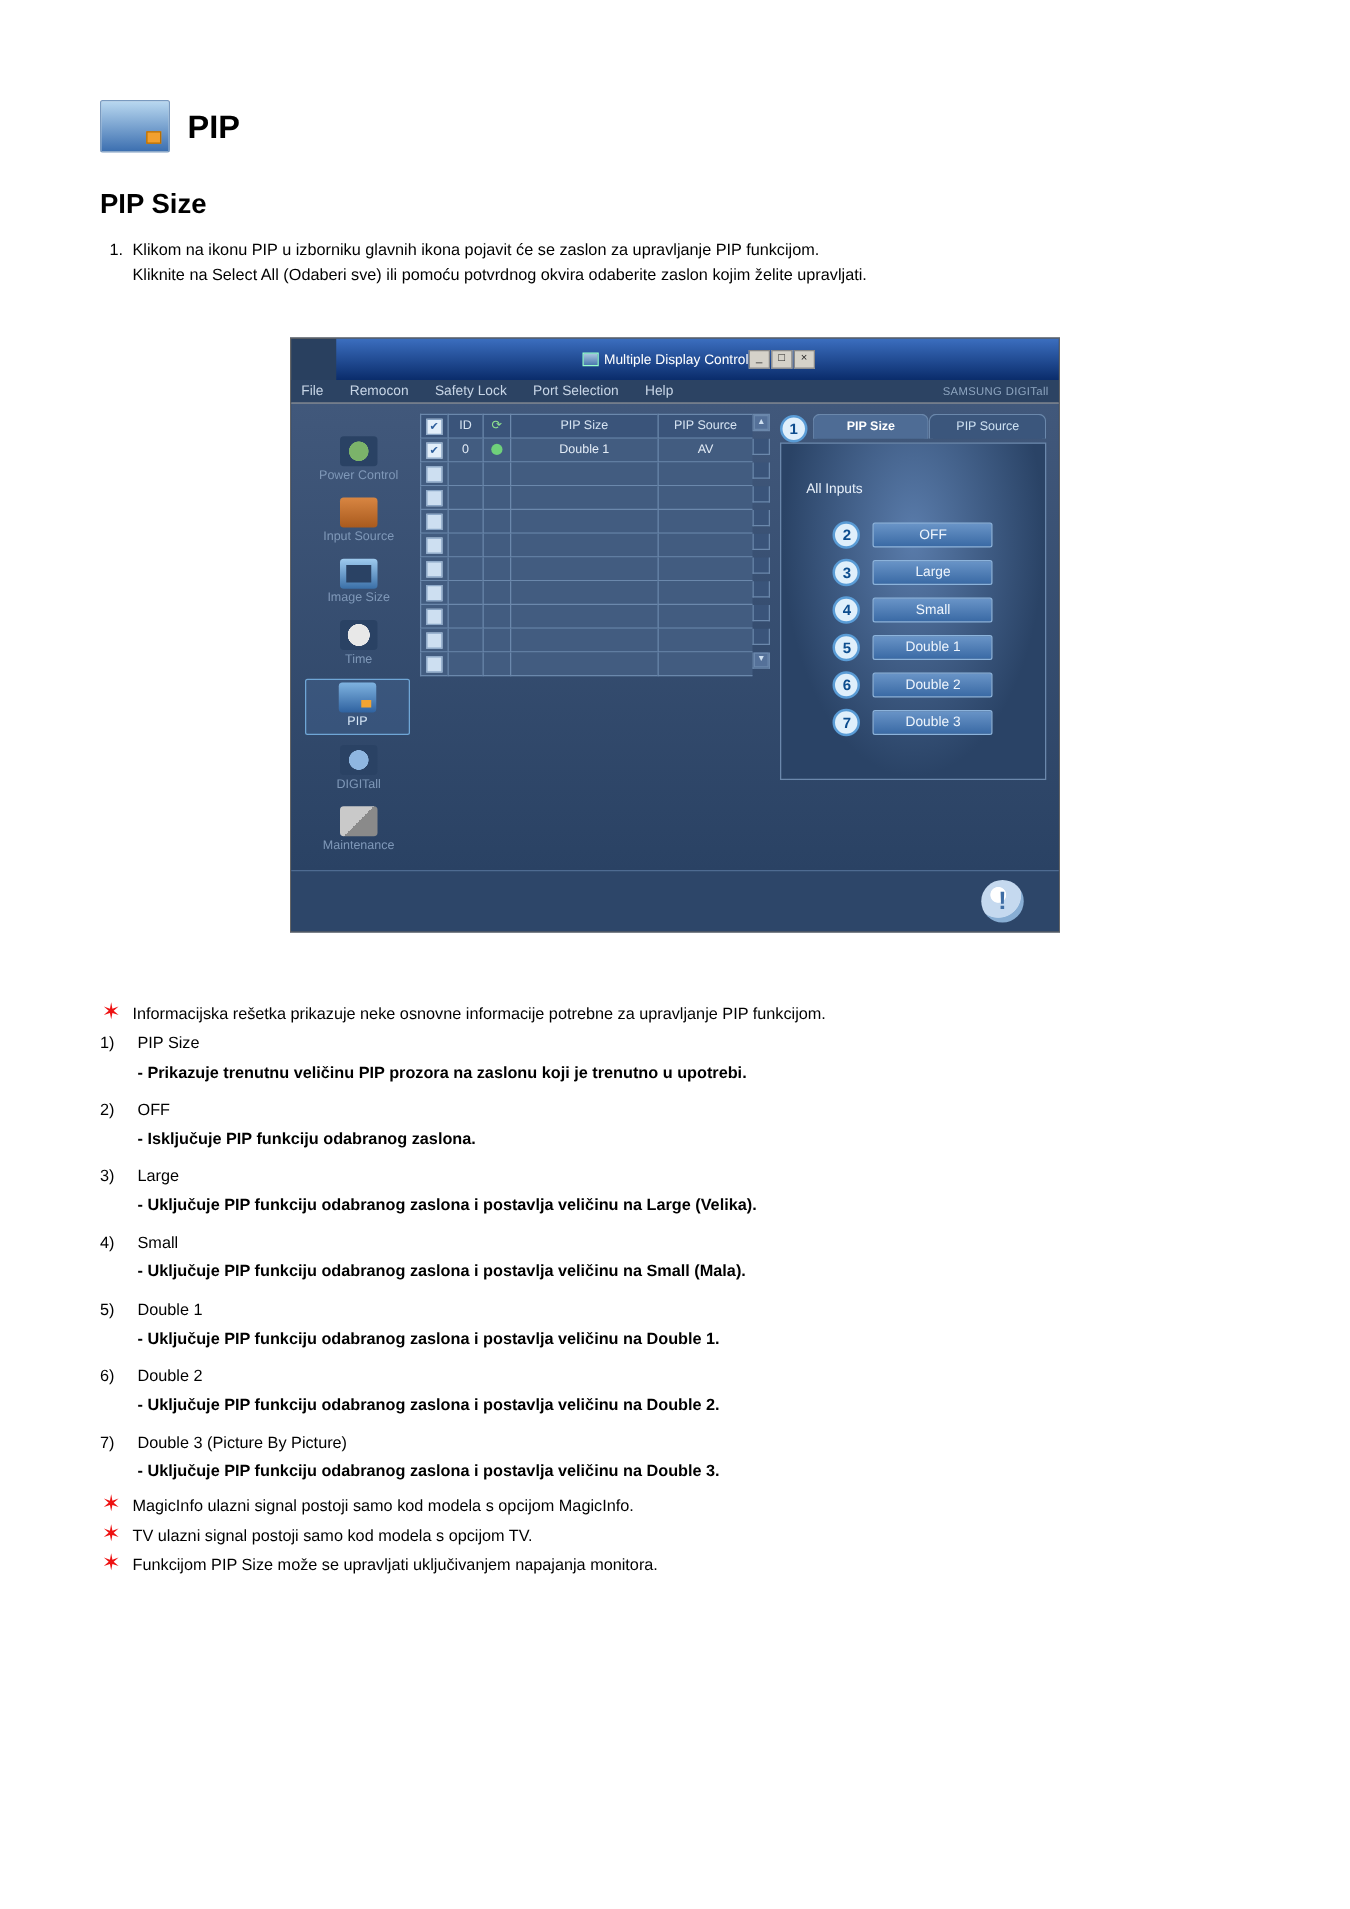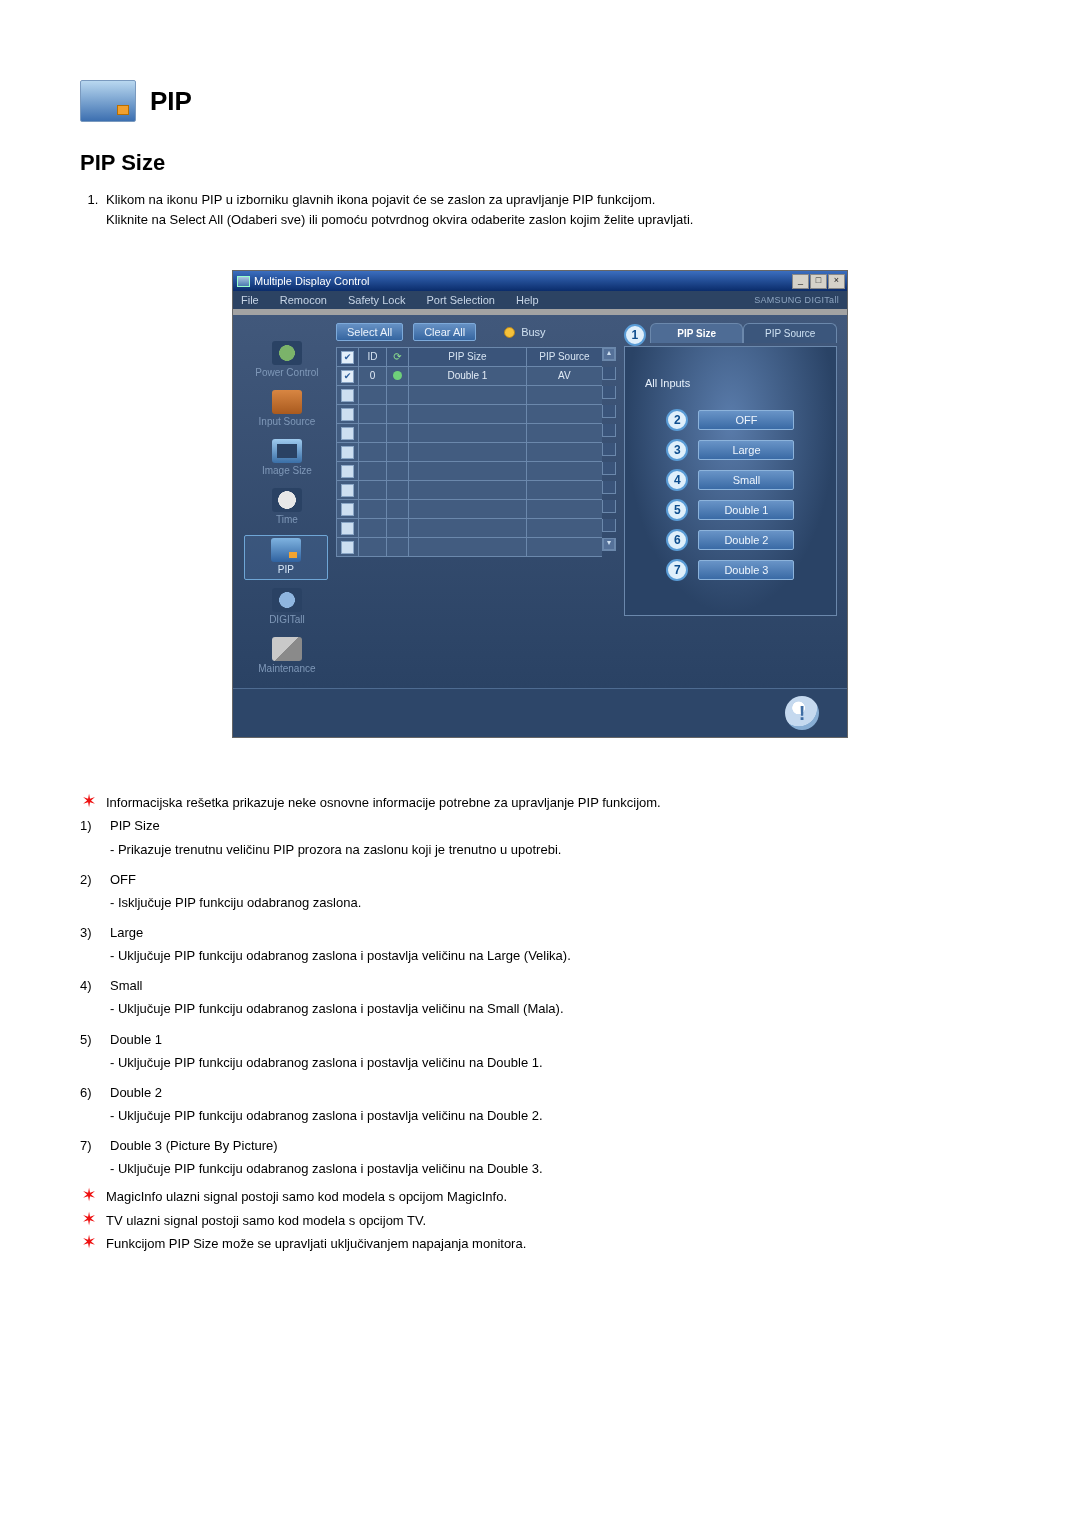--- a/index.html
+++ b/index.html
@@ -67,24 +67,25 @@
     background: #29405f;
     font-family: Tahoma, Arial, sans-serif;
     font-size: 11px;
     color: #d8e3f0;
   }
   .titlebar {
     background: linear-gradient(#3b6ebf, #0a2c6b);
     color: #fff;
     display: flex;
     align-items: center;
-    justify-content: space-between;
-    height: 20px;
+    justify-content: center;
+    height: 33px;
     padding: 0 2px 0 4px;
     font-size: 11px;
+    margin-left: 36px;
   }
   .titlebar .title {
     display: flex;
     align-items: center;
     gap: 4px;
   }
   .titlebar .tiny-icon {
     width: 11px; height: 9px;
     background: linear-gradient(#a9c6e0, #4b7ab0);
     border: 1px solid #9fc;
@@ -98,21 +99,21 @@
     line-height: 11px;
     text-align: center;
     color: #222;
   }
   .menubar {
     background: #2c4363;
     display: flex;
     align-items: center;
     justify-content: space-between;
     padding: 3px 8px;
-    border-bottom: 6px solid #a3a3a3;
+    border-bottom: 1px solid #a3a3a3;
     gap: 12px;
   }
   .menubar .menus span {
     display: inline-block;
     margin-right: 18px;
     color: #c7d5e6;
   }
   .brand { color:#8fa6c1; font-size:9px; letter-spacing: .3px; }
   .body {
     display: flex;
@@ -277,21 +278,21 @@
   
   .notes { font-size:13px; line-height:1.55; }
   .star-line, .plain-line {
     display:flex; align-items:flex-start; gap:8px; margin:3px 0;
   }
   .star {
     color:#e11; font-size:18px; line-height:18px; flex:0 0 18px; text-align:center;
     margin-top:-1px;
   }
   .num { flex:0 0 22px; }
-  .subdash { padding-left:30px; }
+  .subdash { padding-left:30px;font-weight:bold; }
   .boldnote { font-weight:normal; }
 </style>
 </head>
 <body>
 
 <div class="page">
 
   <div class="pip-header">
     <div class="pip-icon-box"></div>
     <h1>PIP</h1>
@@ -354,28 +355,20 @@
           <div class="nicon ic-set"></div>
           <span>DIGITall</span>
         </div>
         <div class="nav">
           <div class="nicon ic-maint"></div>
           <span>Maintenance</span>
         </div>
       </div>
 
       <div class="center">
-        <div class="toolbar">
-          <span class="btn">Select All</span>
-          <span class="btn">Clear All</span>
-          <span class="busy">
-            <span class="dot"></span>
-            <span>Busy</span>
-          </span>
-        </div>
 
         <div class="grid">
           <div class="grow ghead">
             <div class="gcell">
                 <div class="chk on"></div>
               </div>
             <div class="gcell">ID</div>
             <div class="gcell" style="background:#3a547a"><span style="color:#8fe38f">⟳</span></div>
             <div class="gcell">PIP Size</div>
             <div class="gcell">PIP Source</div>

